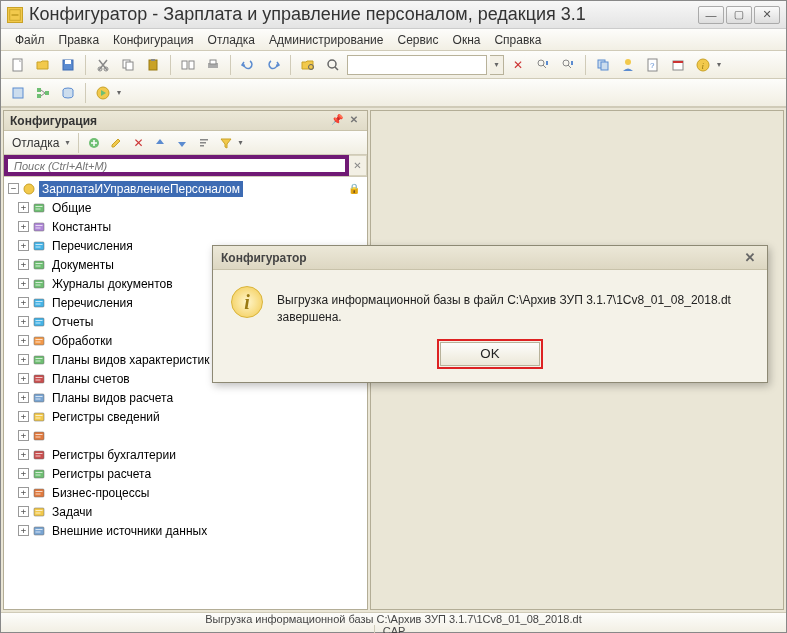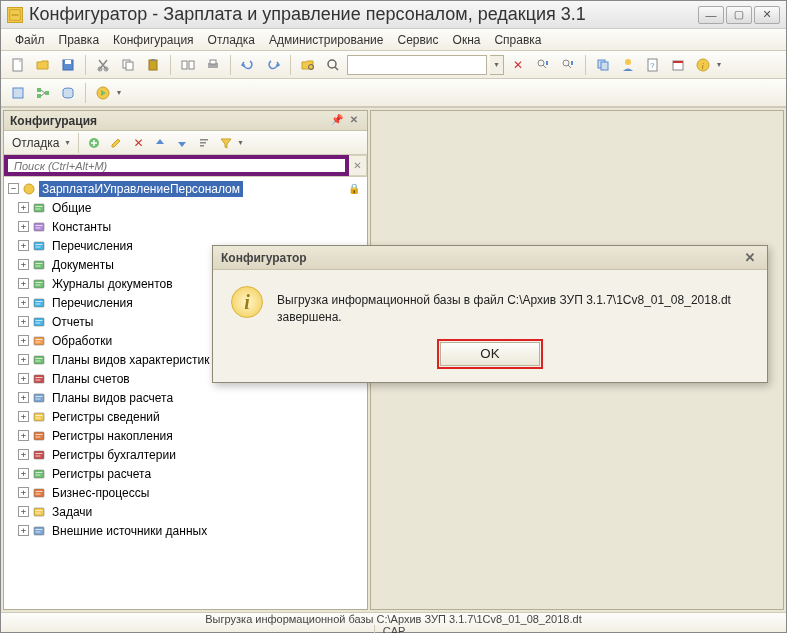--- a/index.html
+++ b/index.html
@@ -461,21 +461,20 @@
             </div>
             <div class="tree-row child">
               <span class="expander">+</span>
               <span class="tree-icon">
                 <svg width="14" height="14" viewBox="0 0 14 14">
                   <rect x="2" y="3" width="10" height="8" rx="1" fill="#e07a3f" stroke="#666" stroke-width="0.5"></rect>
                   <rect x="3.5" y="5" width="7" height="1" fill="#fff" opacity="0.7"></rect>
                   <rect x="3.5" y="7.5" width="5" height="1" fill="#fff" opacity="0.7"></rect>
                 </svg>
               </span>
-              <span class="tree-label">Регистры накопления</span>
             </div>
             <div class="tree-row child">
               <span class="expander">+</span>
               <span class="tree-icon">
                 <svg width="14" height="14" viewBox="0 0 14 14">
                   <rect x="2" y="3" width="10" height="8" rx="1" fill="#c94f4f" stroke="#666" stroke-width="0.5"></rect>
                   <rect x="3.5" y="5" width="7" height="1" fill="#fff" opacity="0.7"></rect>
                   <rect x="3.5" y="7.5" width="5" height="1" fill="#fff" opacity="0.7"></rect>
                 </svg>
               </span>

